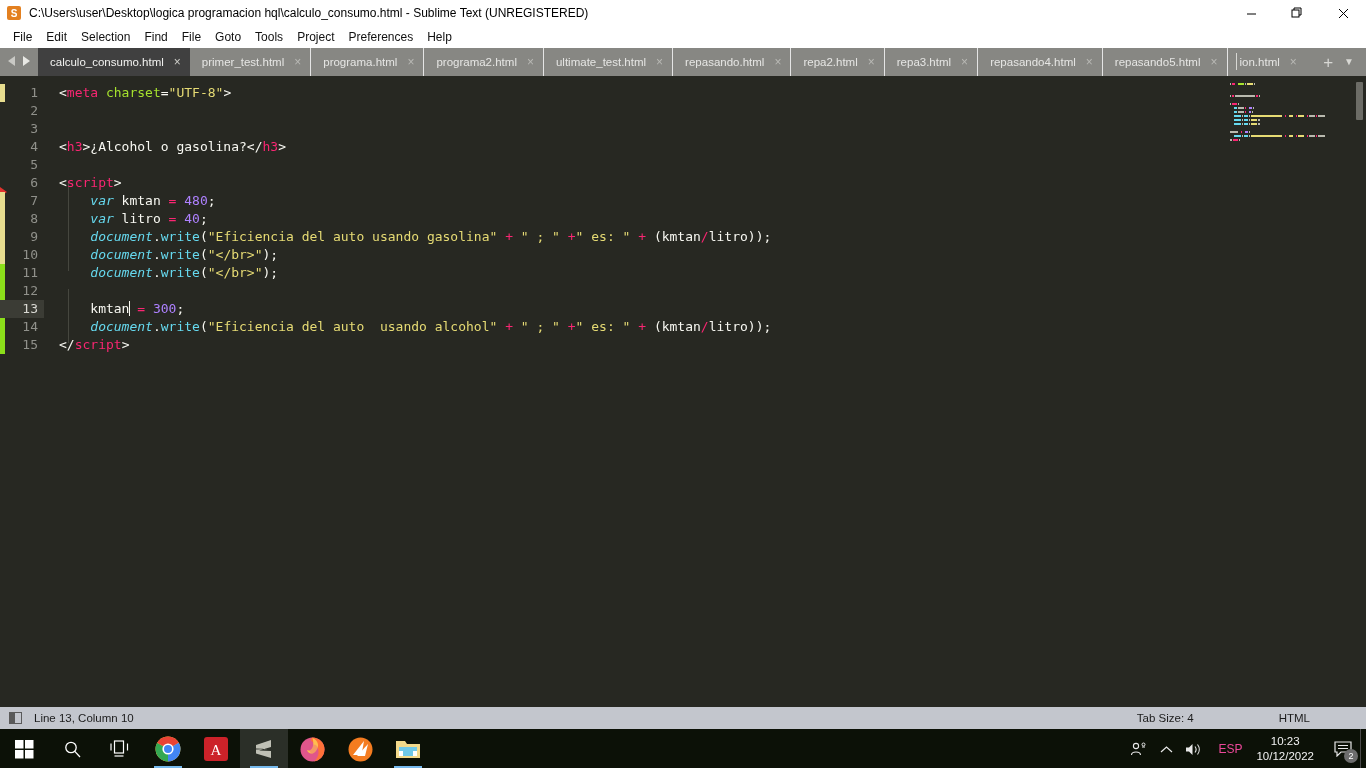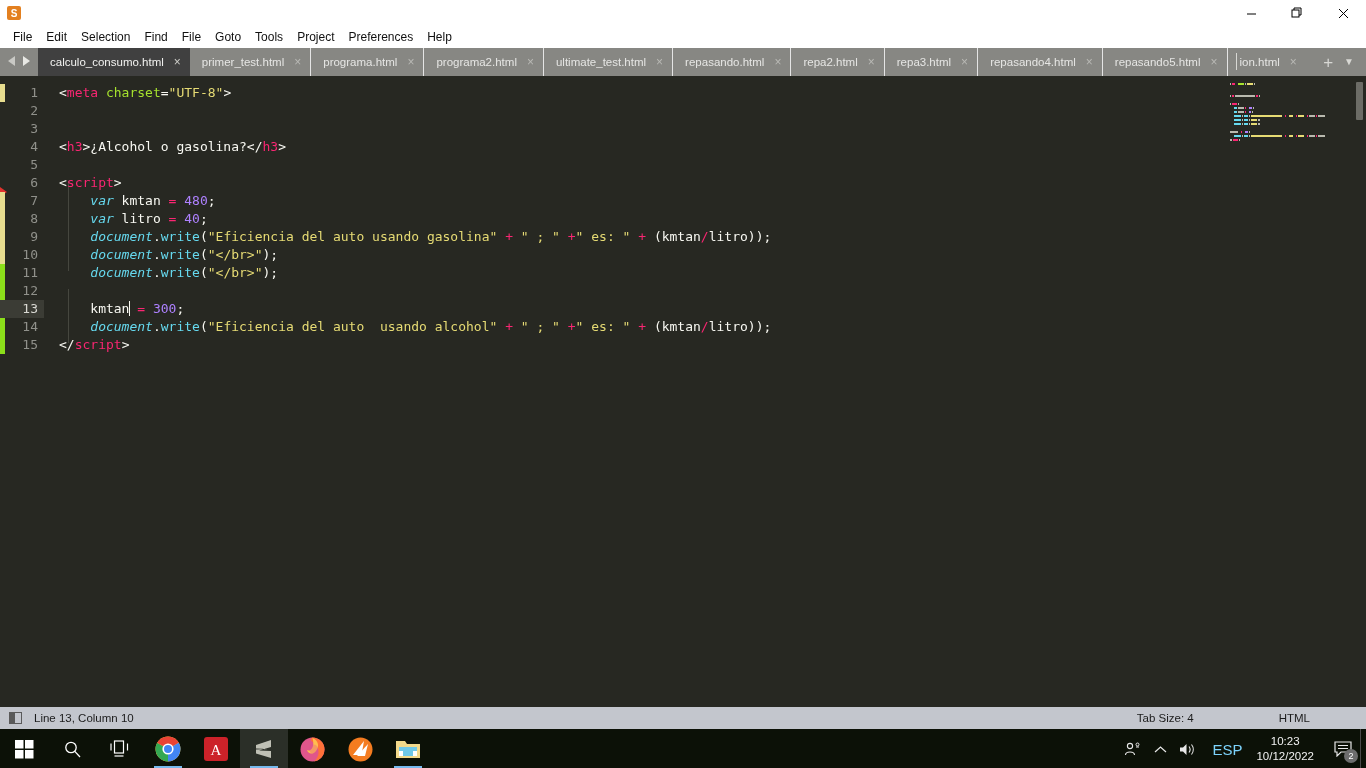--- a/index.html
+++ b/index.html
@@ -250,21 +250,21 @@
     position: absolute; right: 0; top: 0; height: 40px;
     display: flex; align-items: center;
     color: #f2f2f2;
   }
   .tray-ico {
     width: 28px; height: 40px;
     display: flex; align-items: center; justify-content: center;
     flex: none;
   }
   .tray-lang {
-    font-size: 15px; padding: 0 10px; color: #7dd3fc;
+    font-size: 12px; padding: 0 10px; color: #ec4899;
   }
   .tray-clock {
     text-align: center; font-size: 11.5px; line-height: 15px;
     padding: 0 12px 0 4px; color: #f2f2f2;
   }
   .tray-notif {
     width: 34px; height: 40px; position: relative;
     display: flex; align-items: center; justify-content: center;
     flex: none;
   }
@@ -278,20 +278,21 @@
   .tray-showdesk {
     width: 6px; height: 40px; border-left: 1px solid #4a4a4a;
     flex: none;
   }
 </style>
 </head>
 <body>
 
 <div class="titlebar">
   <div class="app-logo"></div>
+  <div class="title-text">C:\Users\user\Desktop\logica programacion hql\calculo_consumo.html - Sublime Text (UNREGISTERED)</div>
   <div class="win-controls">
     <div class="win-btn">
       <svg width="11" height="11" viewBox="0 0 11 11">
           <line x1="1" y1="6" x2="10" y2="6" stroke="#000" stroke-width="1"></line>
         </svg>
     </div>
     <div class="win-btn">
       <svg width="12" height="12" viewBox="0 0 12 12">
         <rect x="1" y="3" width="7" height="7" fill="none" stroke="#000" stroke-width="1"></rect>
         <polyline points="3,3 3,1 10,1 10,8 8,8" fill="none" stroke="#000" stroke-width="1"></polyline>

